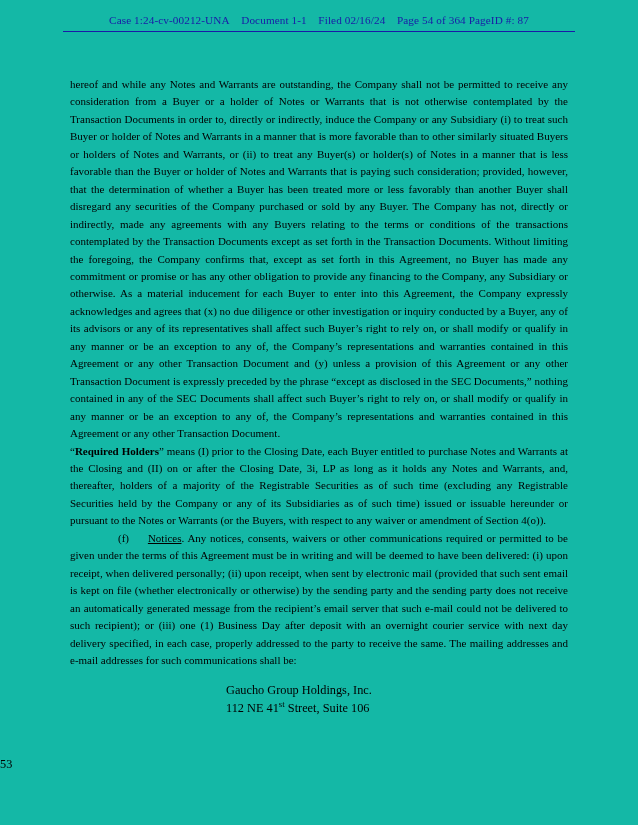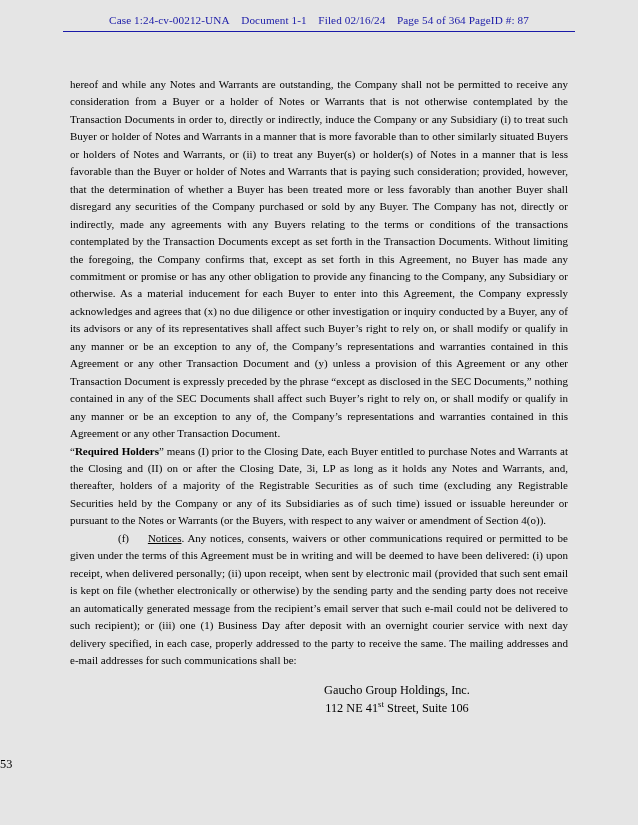--- a/index.html
+++ b/index.html
@@ -3,21 +3,21 @@
 <meta charset="utf-8">
 <style>
   html, body {
     margin: 0;
     padding: 0;
     background: #b0b0b0;
   }
   .page {
     width: 638px;
     height: 825px;
-    background: #e5e5e5;
+    background: #14b8a6;
     position: relative;
     box-sizing: border-box;
     font-family: "Liberation Serif", serif;
     color: #000000;
     overflow: hidden;
   }
   .header-stamp {
     position: absolute;
     top: 14px;
     left: 0;
@@ -79,21 +79,20 @@
     line-height: 17.6px;
   }
   .address-block .lead {
     margin-bottom: 1px;
   }
   .address-lines {
     padding-left: 37px;
   }
   .address-lines div {
     white-space: nowrap;
-    text-align: center;
   }
   .page-number {
     position: absolute;
     top: 757px;
     left: 0;
     width: 100%;
     text-align: left;
     font-size: 12.3px;
   }
 </style>

